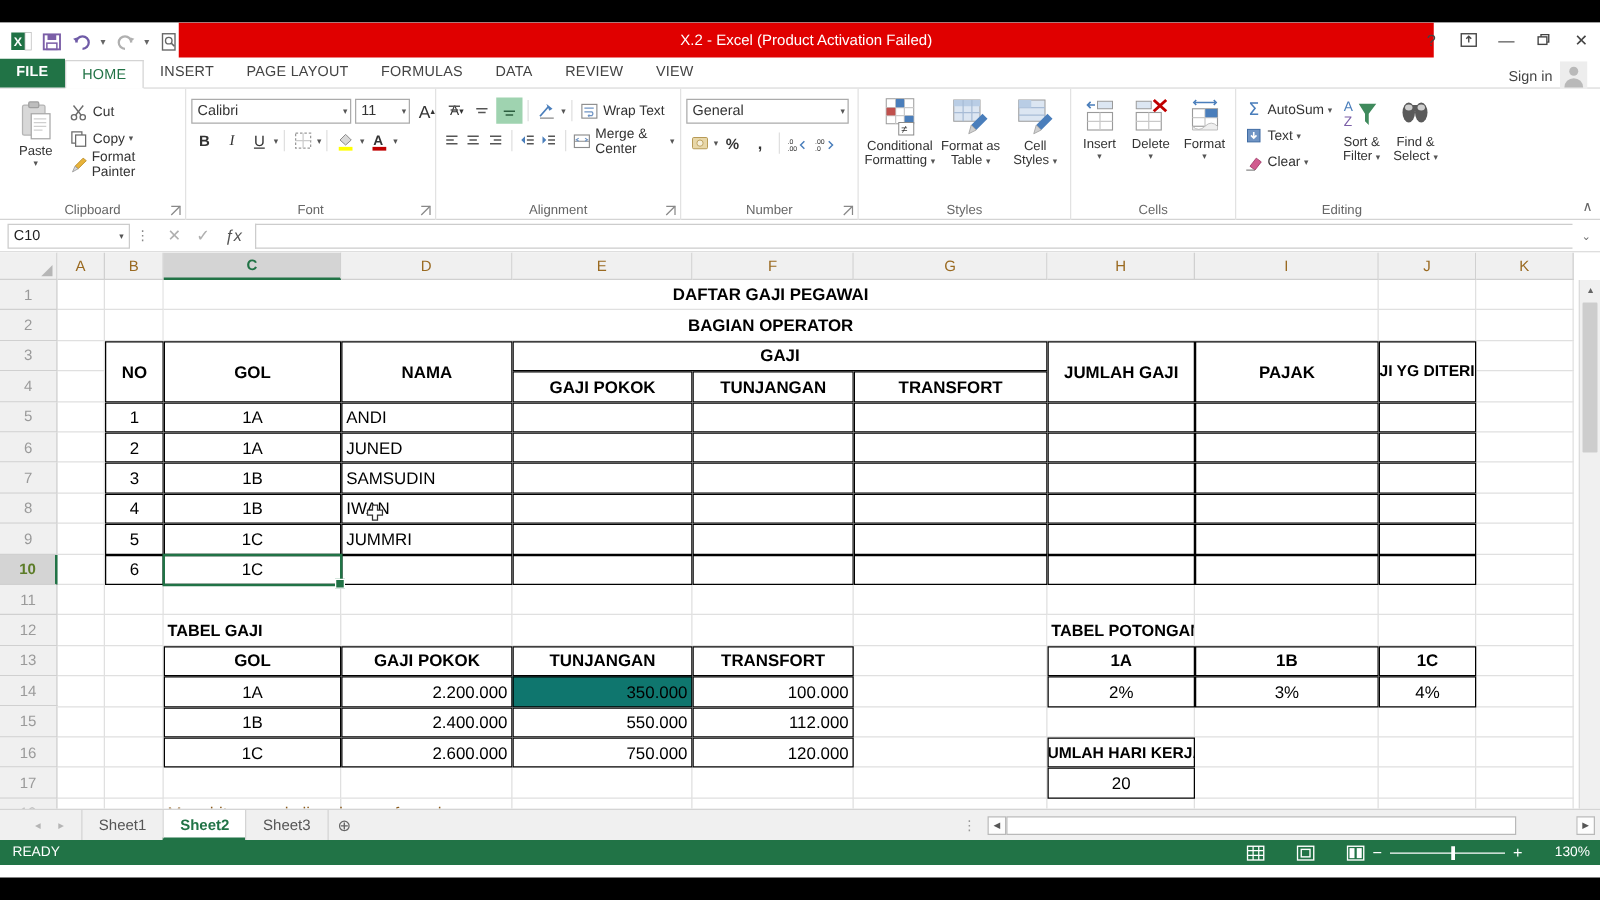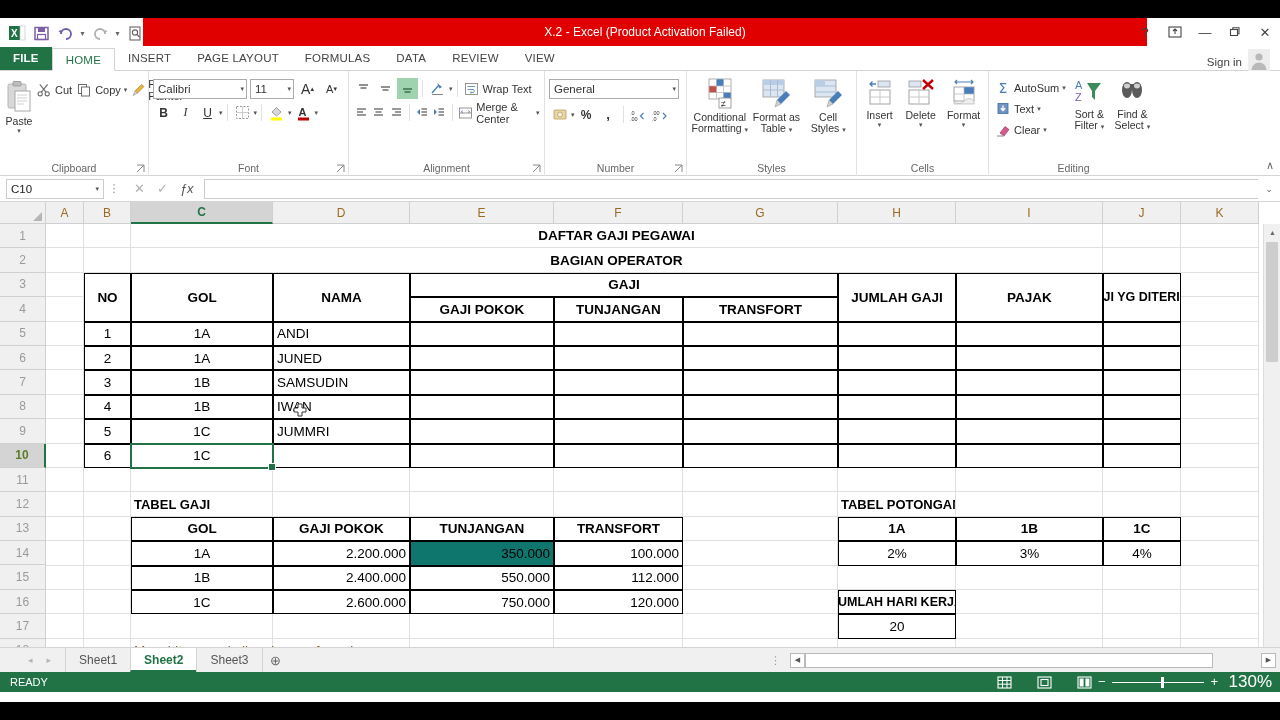--- a/index.html
+++ b/index.html
@@ -99,21 +99,21 @@
 
   
   .status { height:20px; background:#217346; color:#fff; display:flex; align-items:center; font-size:11px; position:relative;}
   .status .ready { padding-left:10px; }
   .viewbtns { position:absolute; right:188px; display:flex; gap:24px; align-items:center;}
   .viewbtns .vb { width:16px; height:14px; display:flex; align-items:center; justify-content:center; cursor:pointer;}
   .zoomctl { position:absolute; right:62px; display:flex; align-items:center; gap:6px; width:120px;}
   .zoomctl .minus, .zoomctl .plus { font-size:13px; cursor:pointer; line-height:10px;}
   .ztrack { flex:1; height:1px; background:#fff; position:relative;}
   .zthumb { position:absolute; left:53%; top:-5px; width:3px; height:11px; background:#fff;}
-  .zoompct { position:absolute; right:8px; font-size:17px;}
+  .zoompct { position:absolute; right:8px; font-size:11px;}
 </style>
 </head>
 <body>
 
 <div id="app">
 
   <div class="titlebar">
     <div class="qat">
       <div class="btn">
         <svg width="18" height="18" viewBox="0 0 18 18">
@@ -203,21 +203,21 @@
             <rect x="9" y="1.5" width="8" height="4.5" rx="1" fill="#bdbdbd" stroke="#9f9f9f"></rect>
             <rect x="11" y="11" width="15" height="20" fill="#fff" stroke="#a8a8a8"></rect>
             <line x1="13" y1="15" x2="23" y2="15" stroke="#cfcfcf"></line>
               <line x1="13" y1="18" x2="23" y2="18" stroke="#cfcfcf"></line>
             <line x1="13" y1="21" x2="23" y2="21" stroke="#cfcfcf"></line>
               <line x1="13" y1="24" x2="20" y2="24" stroke="#cfcfcf"></line>
           </svg>
           <div class="lbl">Paste</div>
           <div class="caret">▾</div>
         </div>
-        <div style="display:flex; flex-direction:row; padding-top:3px;">
+        <div style="display:flex; flex-direction:column; padding-top:3px;">
           <div class="smallrow">
             <span class="ic">
               <svg width="14" height="14" viewBox="0 0 14 14">
                   <circle cx="3.2" cy="10.8" r="2.1" fill="none" stroke="#6b6b6b" stroke-width="1.1"></circle>
                   <circle cx="10.2" cy="10.8" r="2.1" fill="none" stroke="#6b6b6b" stroke-width="1.1"></circle>
                   <line x1="4.4" y1="9.2" x2="10.6" y2="1.4" stroke="#6b6b6b" stroke-width="1.1"></line>
                   <line x1="9" y1="9.2" x2="2.8" y2="1.4" stroke="#6b6b6b" stroke-width="1.1"></line>
                 </svg>
             </span>
             <span>Cut</span>
@@ -248,21 +248,21 @@
         <svg width="9" height="9" viewBox="0 0 9 9">
             <path d="M1 1 H8 V8" fill="none" stroke="#888" stroke-width="1"></path>
             <path d="M1 8 L8 1" stroke="#888" stroke-width="1"></path>
           </svg>
       </div>
     </div>
 
     <div class="group" style="width:200px;">
       <div class="grp-body" style="flex-direction:column; gap:3px; padding-top:4px;">
         <div style="display:flex; align-items:center; gap:3px;">
-          <div class="fontbox" style="width:94px;">
+          <div class="fontbox" style="width:128px;">
             <span class="v">Calibri</span>
               <span class="caret">▾</span>
           </div>
           <div class="fontbox" style="width:44px;">
             <span class="v">11</span>
               <span class="caret">▾</span>
           </div>
           <div class="iconbtn">
               <span style="font-size:14px;">A</span>
               <sup style="font-size:7px;">▴</sup>

